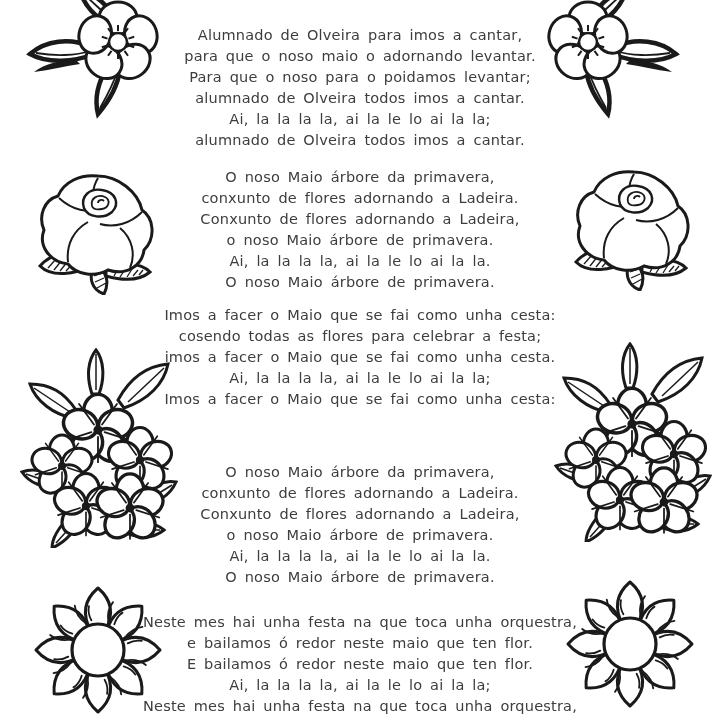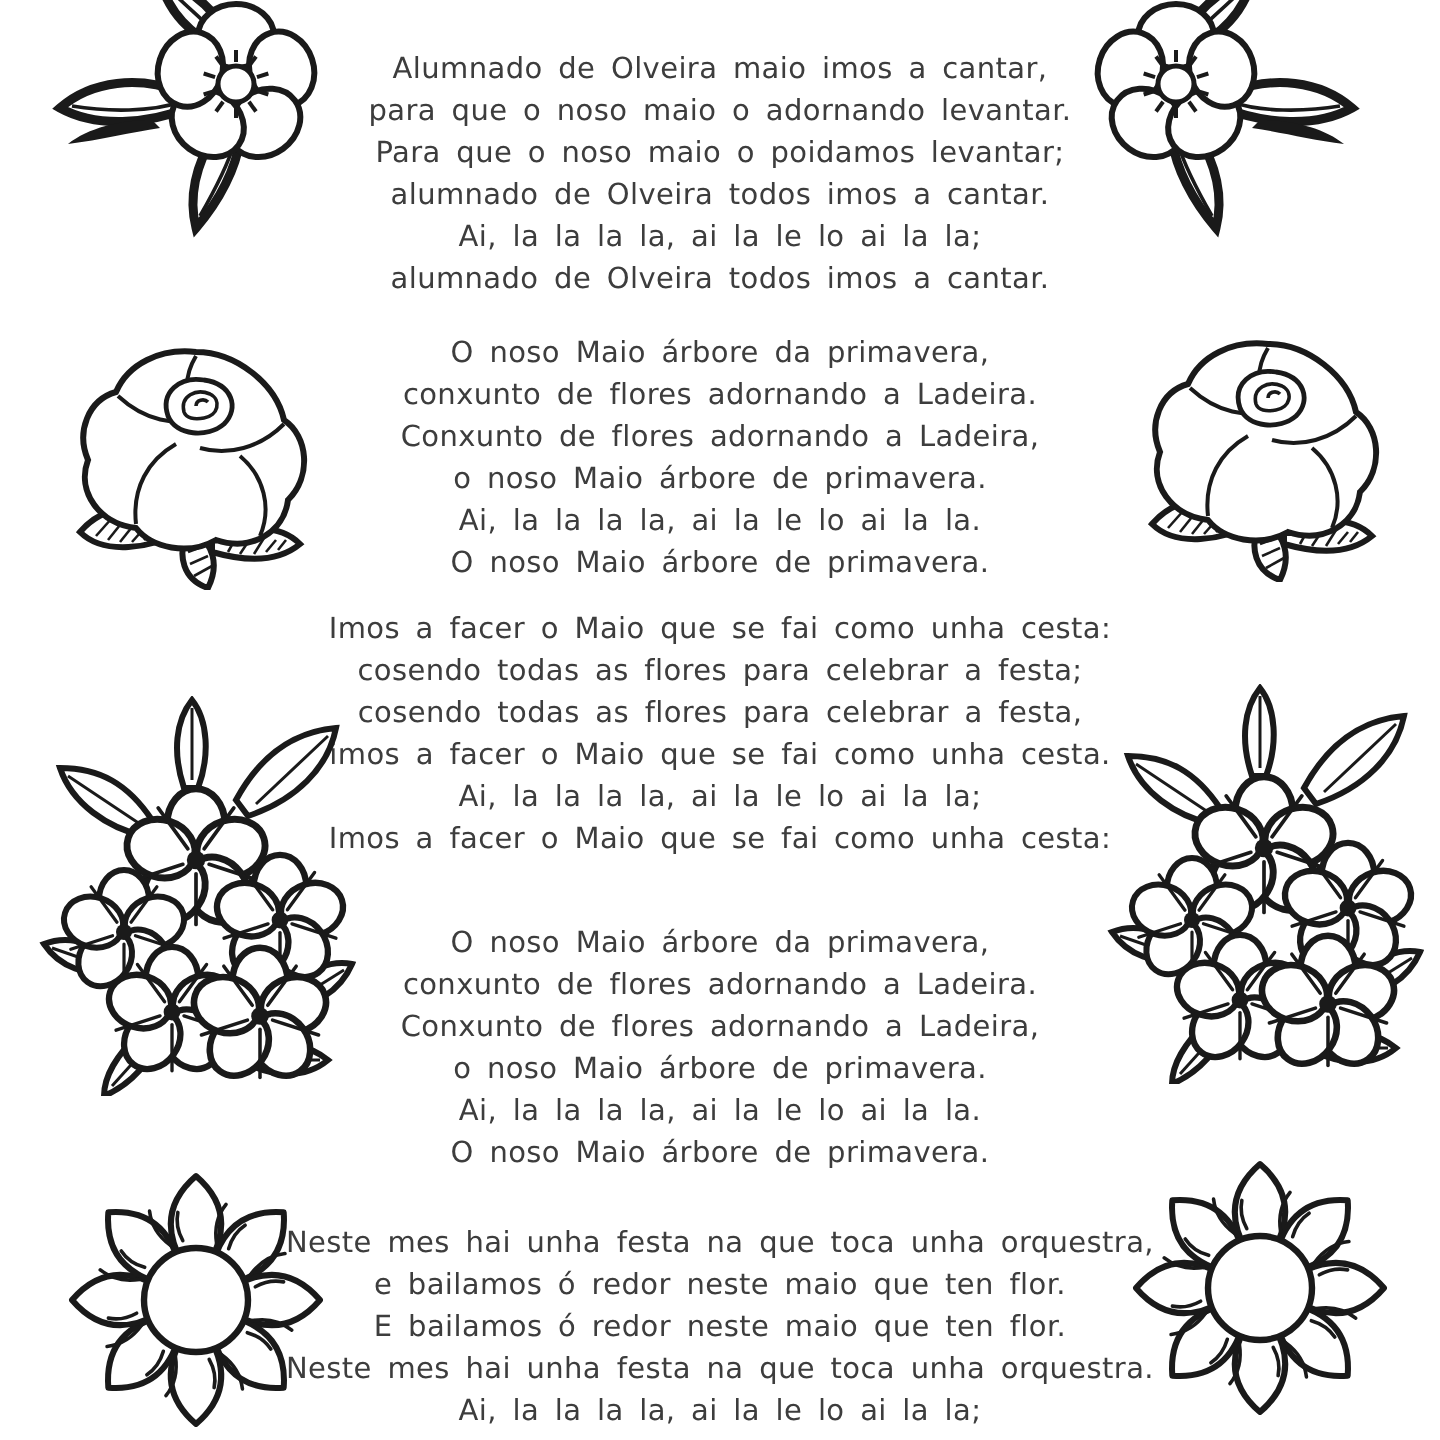--- a/index.html
+++ b/index.html
@@ -13,60 +13,58 @@
   .deco{position:absolute;}
   .deco svg{display:block;}
   .flip{transform:scaleX(-1);}
 </style>
 </head>
 <body>
 
 <div class="page">
 
   <div class="stanza stanza-1">
-    <div class="line">Alumnado de Olveira maio imos a cantar,</div>
+    <div class="line">Alumnado de Olveira para imos a cantar,</div>
     <div class="line">para que o noso maio o adornando levantar.</div>
-    <div class="line">Para que o noso maio o poidamos levantar;</div>
+    <div class="line">Para que o noso para o poidamos levantar;</div>
     <div class="line">alumnado de Olveira todos imos a cantar.</div>
     <div class="line">Ai, la la la la, ai la le lo ai la la;</div>
     <div class="line">alumnado de Olveira todos imos a cantar.</div>
   </div>
 
   <div class="stanza stanza-2">
     <div class="line">O noso Maio árbore da primavera,</div>
     <div class="line">conxunto de flores adornando a Ladeira.</div>
     <div class="line">Conxunto de flores adornando a Ladeira,</div>
     <div class="line">o noso Maio árbore de primavera.</div>
     <div class="line">Ai, la la la la, ai la le lo ai la la.</div>
     <div class="line">O noso  Maio árbore de primavera.</div>
   </div>
 
   <div class="stanza stanza-3">
     <div class="line">Imos a facer o Maio que se fai como unha cesta:</div>
     <div class="line">cosendo todas as flores para celebrar a festa;</div>
-    <div class="line">cosendo todas as flores para celebrar a festa,</div>
     <div class="line">imos a facer o Maio que se fai como unha cesta.</div>
     <div class="line">Ai, la la la la, ai la le lo ai la la;</div>
     <div class="line">Imos a facer o Maio que se fai como unha cesta:</div>
   </div>
 
   <div class="stanza stanza-4">
     <div class="line">O noso Maio árbore da primavera,</div>
     <div class="line">conxunto de flores adornando a Ladeira.</div>
     <div class="line">Conxunto de flores adornando a Ladeira,</div>
     <div class="line">o noso Maio árbore de primavera.</div>
     <div class="line">Ai, la la la la, ai la le lo ai la la.</div>
     <div class="line">O noso  Maio árbore de primavera.</div>
   </div>
 
   <div class="stanza stanza-5">
     <div class="line">Neste mes hai unha festa na que toca unha orquestra,</div>
     <div class="line">e bailamos ó redor neste maio que ten flor.</div>
     <div class="line">E bailamos ó redor neste maio que ten flor.</div>
-    <div class="line">Neste mes hai unha festa na que toca unha orquestra.</div>
     <div class="line">Ai, la la la la, ai la le lo ai la la;</div>
     <div class="line">Neste mes hai unha festa na que toca unha orquestra,</div>
   </div>
 
   <svg width="0" height="0" style="position:absolute" aria-hidden="true">
     <defs>
 
       <ellipse id="wrPetal" cx="0" cy="-24" rx="19" ry="16"></ellipse>
       <line id="wrSpike" x1="0" y1="-11" x2="0" y2="-17"></line>
 

